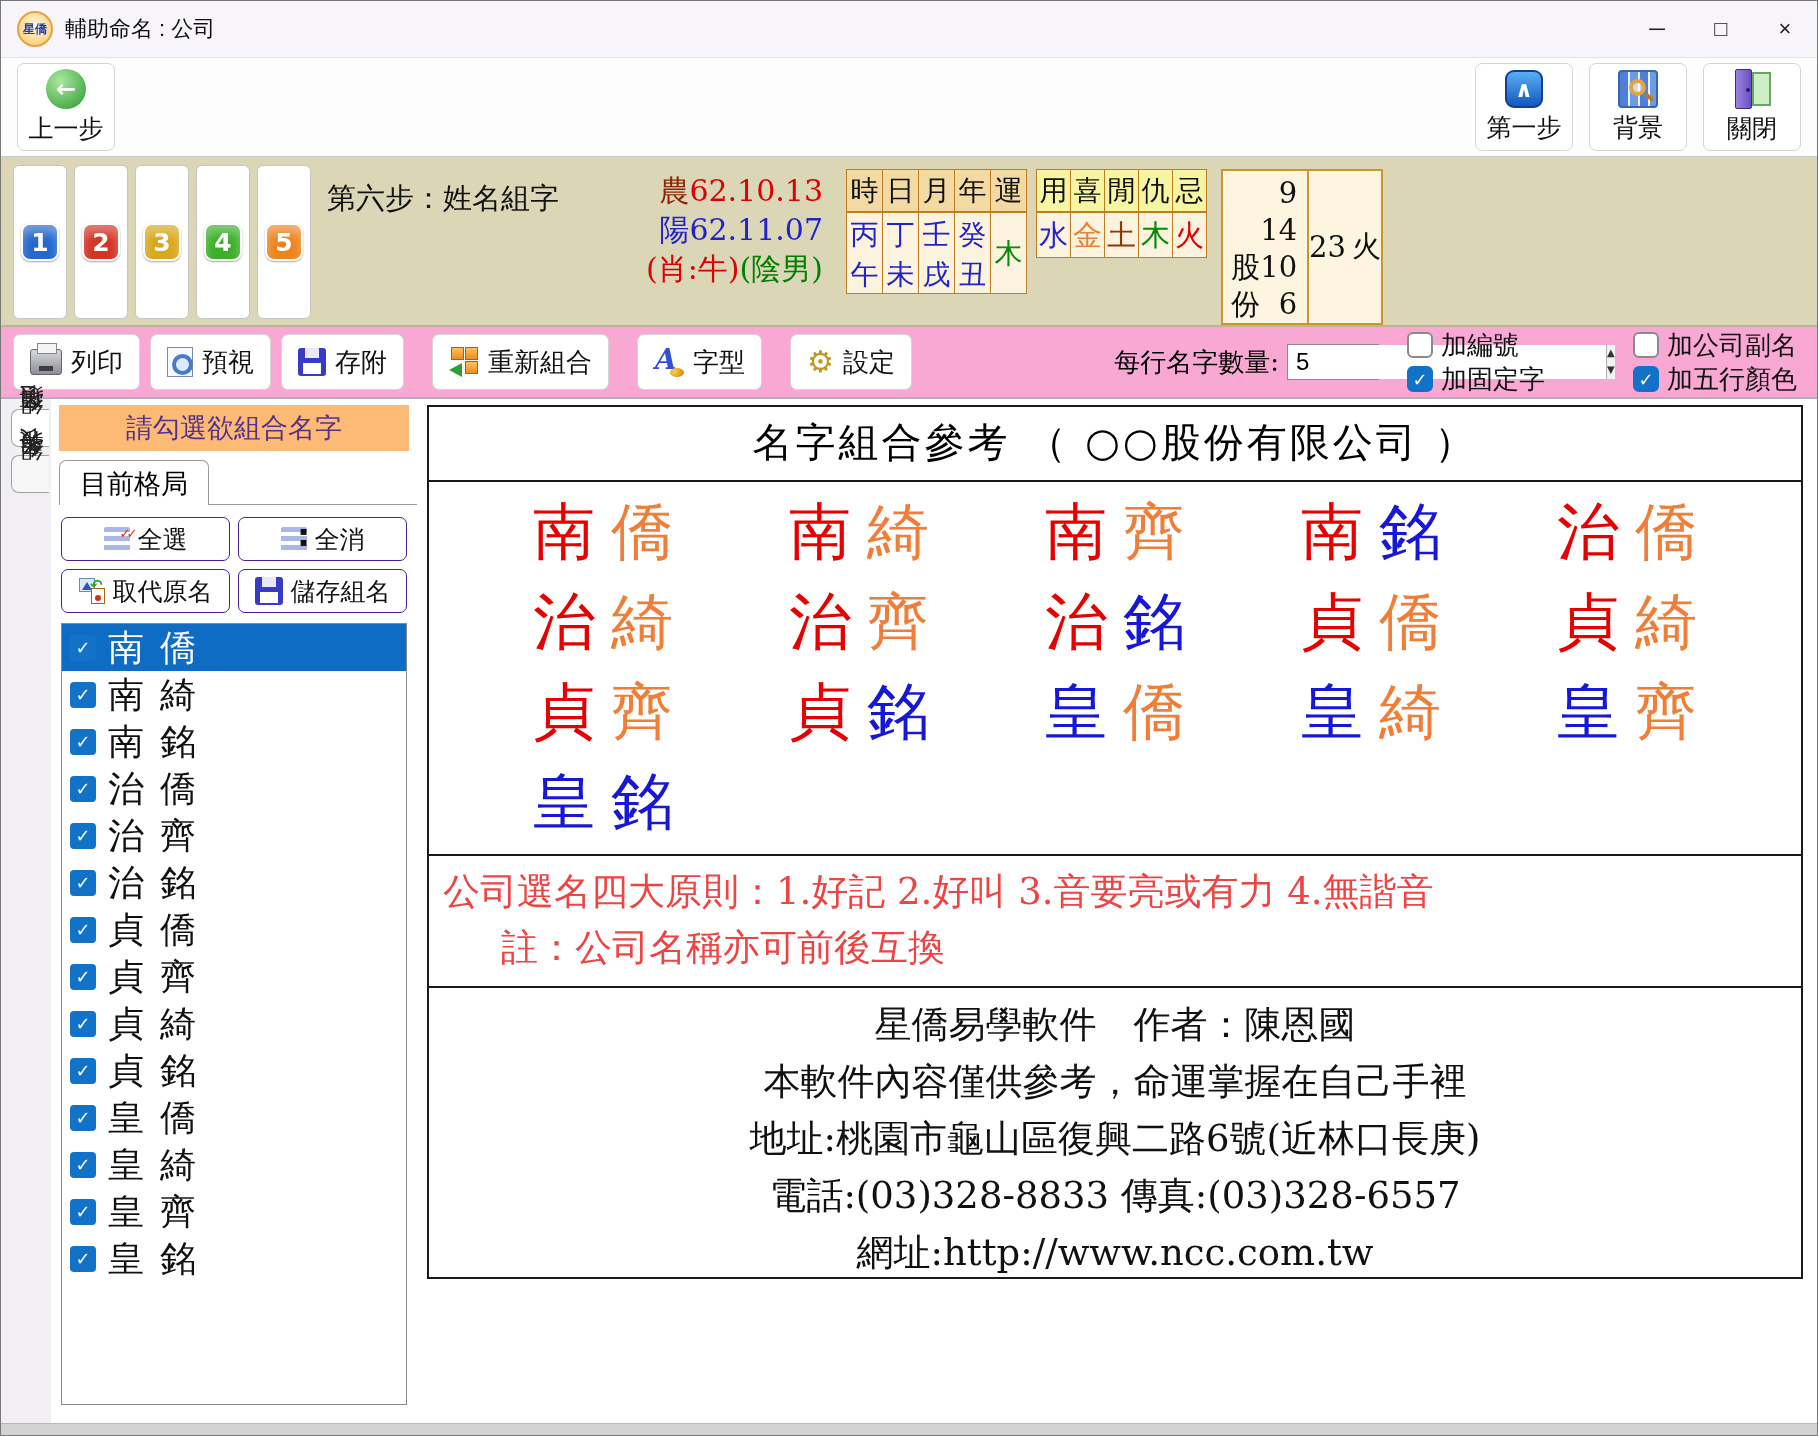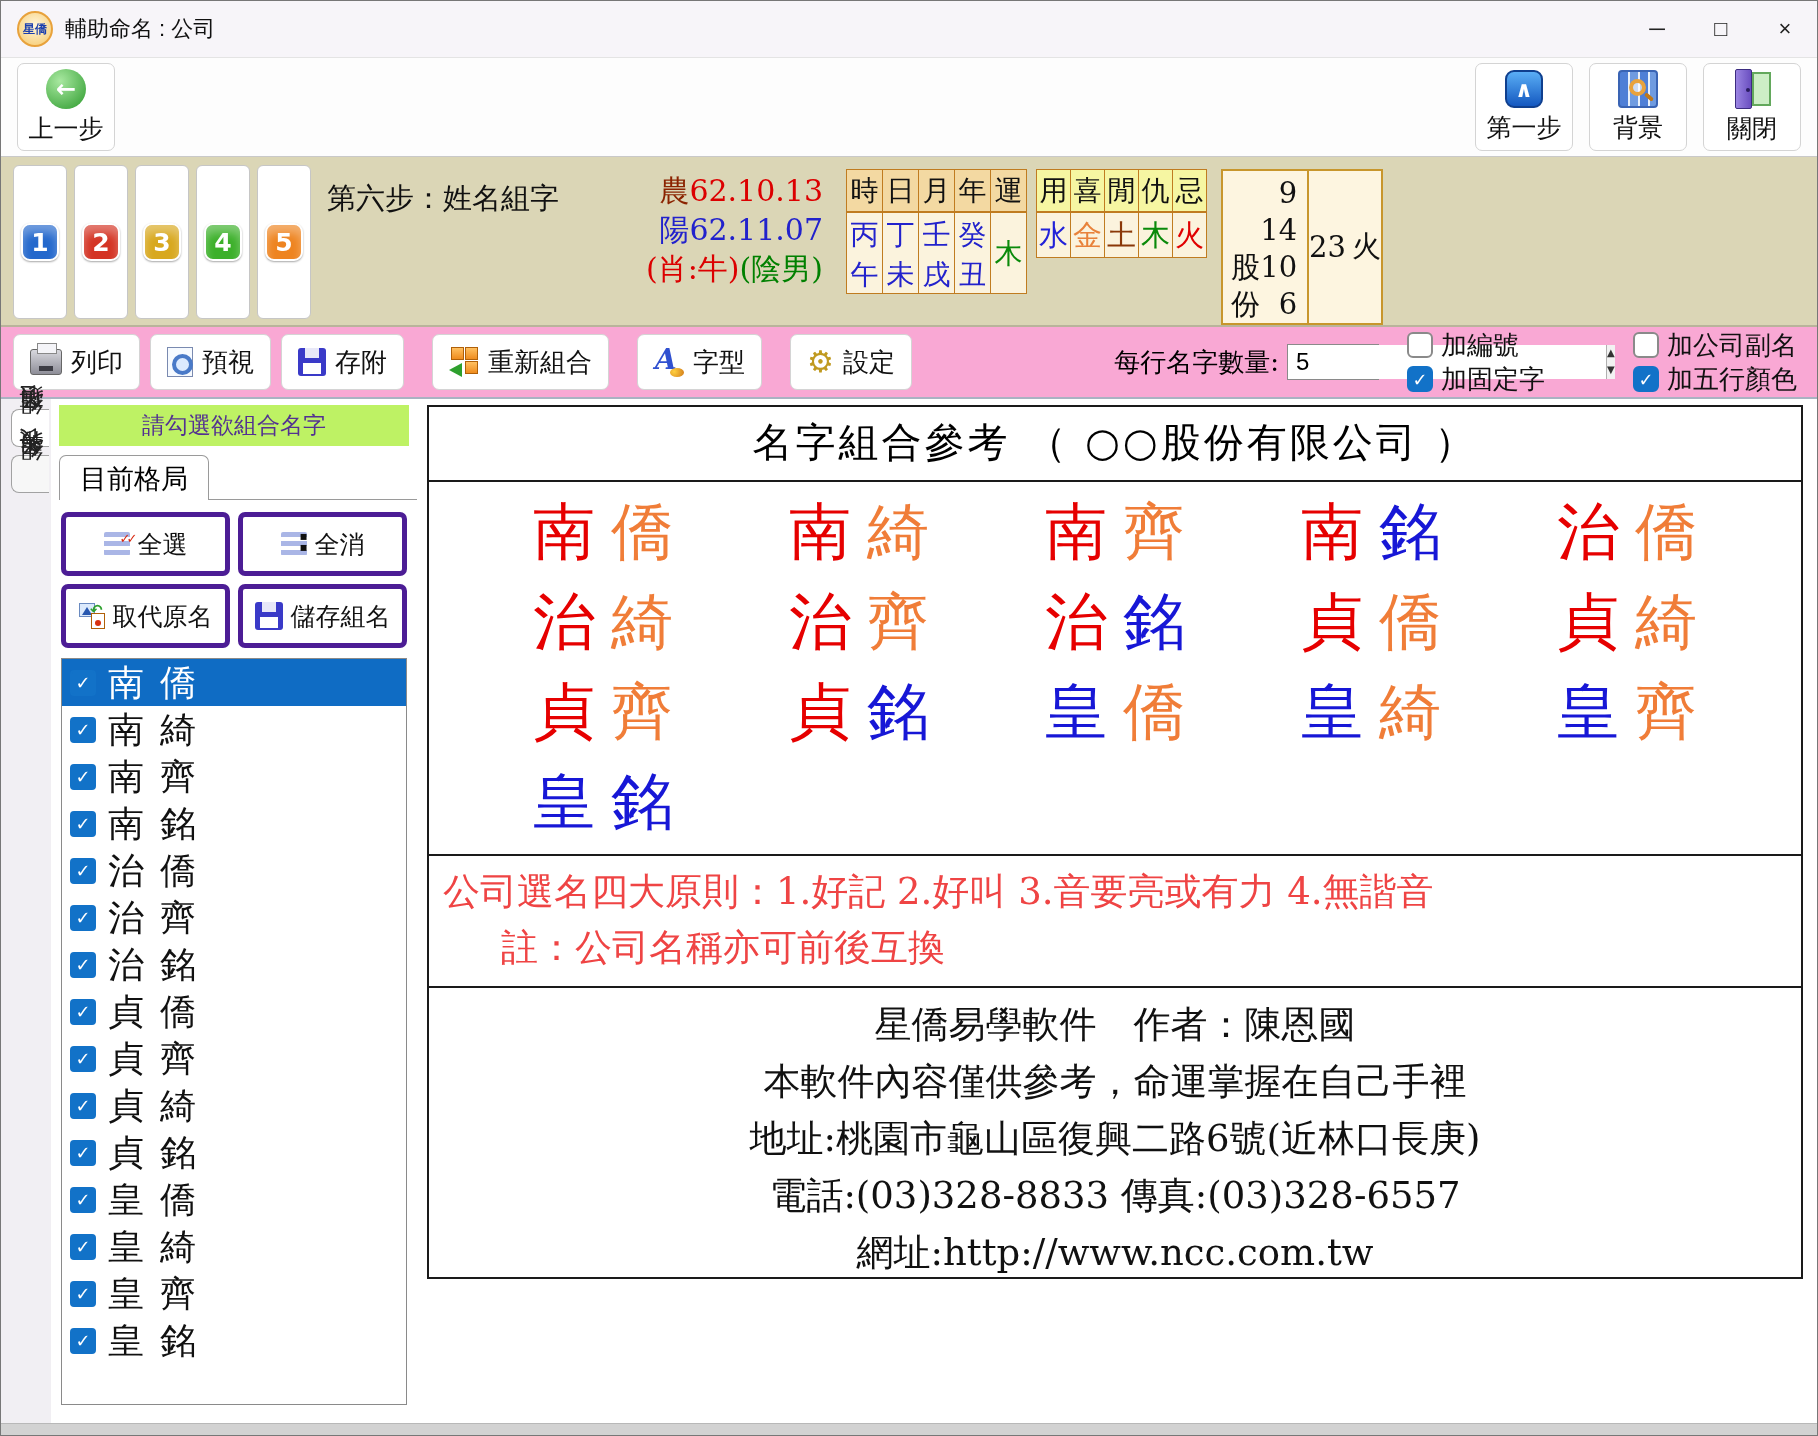--- a/index.html
+++ b/index.html
@@ -126,26 +126,26 @@
 
   
   .mainregion { flex:1; display:flex; background:#fff; min-height:0; }
   .vtabs { width:50px; flex:0 0 50px; background:#f1eff3; padding-top:10px; display:flex; flex-direction:column; gap:8px; }
   .vtab { margin-left:10px; width:38px; padding:12px 0; background:#f7f7f7; border:1px solid #a2a2a2; border-right:none;
           border-radius:8px 0 0 8px; display:flex; justify-content:center; }
   .vtab.active { background:#ffffff; }
   .vtab span { writing-mode:vertical-rl; transform:rotate(180deg); font-size:24px; color:#222; letter-spacing:3px; }
 
   .sidebar { width:366px; flex:0 0 366px; display:flex; flex-direction:column; padding-top:6px; background:#fff; }
-  .sb-header { margin:0 8px; background:#bef264; color:#533191; font-size:23px; text-align:center; padding:5px 16px; }
+  .sb-header { margin:0 8px; background:#fdba74; color:#533191; font-size:27px; text-align:center; padding:5px 16px; }
   .sb-tabrow { display:flex; margin:8px 0 0 8px; border-bottom:1px solid #9a9a9a; }
   .sb-tab { padding:5px 20px 3px; background:#fff; border:1px solid #9a9a9a; border-bottom:none;
             border-radius:7px 7px 0 0; font-size:27px; position:relative; top:1px; }
   .sb-btns { display:grid; grid-template-columns:1fr 1fr; gap:8px; margin:12px 10px 6px 10px; }
-  .sbtn { height:64px; background:#fff; border:5px solid #4c1d95; border-radius:7px; display:flex;
+  .sbtn { height:44px; background:#fff; border:1px solid #4c1d95; border-radius:7px; display:flex;
           align-items:center; justify-content:center; gap:8px; font-size:25px; color:#111; }
   .icon-list { width:26px; height:24px; position:relative;
                background:repeating-linear-gradient(180deg,#aab6e6 0 5px,#ffffff 5px 9px); border-radius:2px; }
   .icon-list.checks::after { content:"✓✓"; position:absolute; right:-4px; top:1px; color:#d82810; font-size:13px;
                              font-weight:bold; letter-spacing:-4px; line-height:11px; width:14px; word-break:break-all;
                              font-family:"DejaVu Sans", sans-serif; }
   .icon-list.squares::after { content:"▪▪"; position:absolute; right:-3px; top:-1px; color:#111; font-size:12px;
                               letter-spacing:-2px; line-height:11px; width:10px; word-break:break-all;
                               font-family:"DejaVu Sans", sans-serif; }
   .icon-replace { width:26px; height:26px; position:relative; }
@@ -433,24 +433,20 @@
         <div class="list-item selected">
             <span class="cbx checked"></span>
             <span class="li-label">南僑</span>
           </div>
         <div class="list-item">
             <span class="cbx checked"></span>
             <span class="li-label">南綺</span>
           </div>
         <div class="list-item">
             <span class="cbx checked"></span>
-            <span class="li-label">南齊</span>
-          </div>
-        <div class="list-item">
-            <span class="cbx checked"></span>
             <span class="li-label">南銘</span>
           </div>
         <div class="list-item">
             <span class="cbx checked"></span>
             <span class="li-label">治僑</span>
           </div>
         <div class="list-item">
             <span class="cbx checked"></span>
             <span class="li-label">治齊</span>
           </div>

